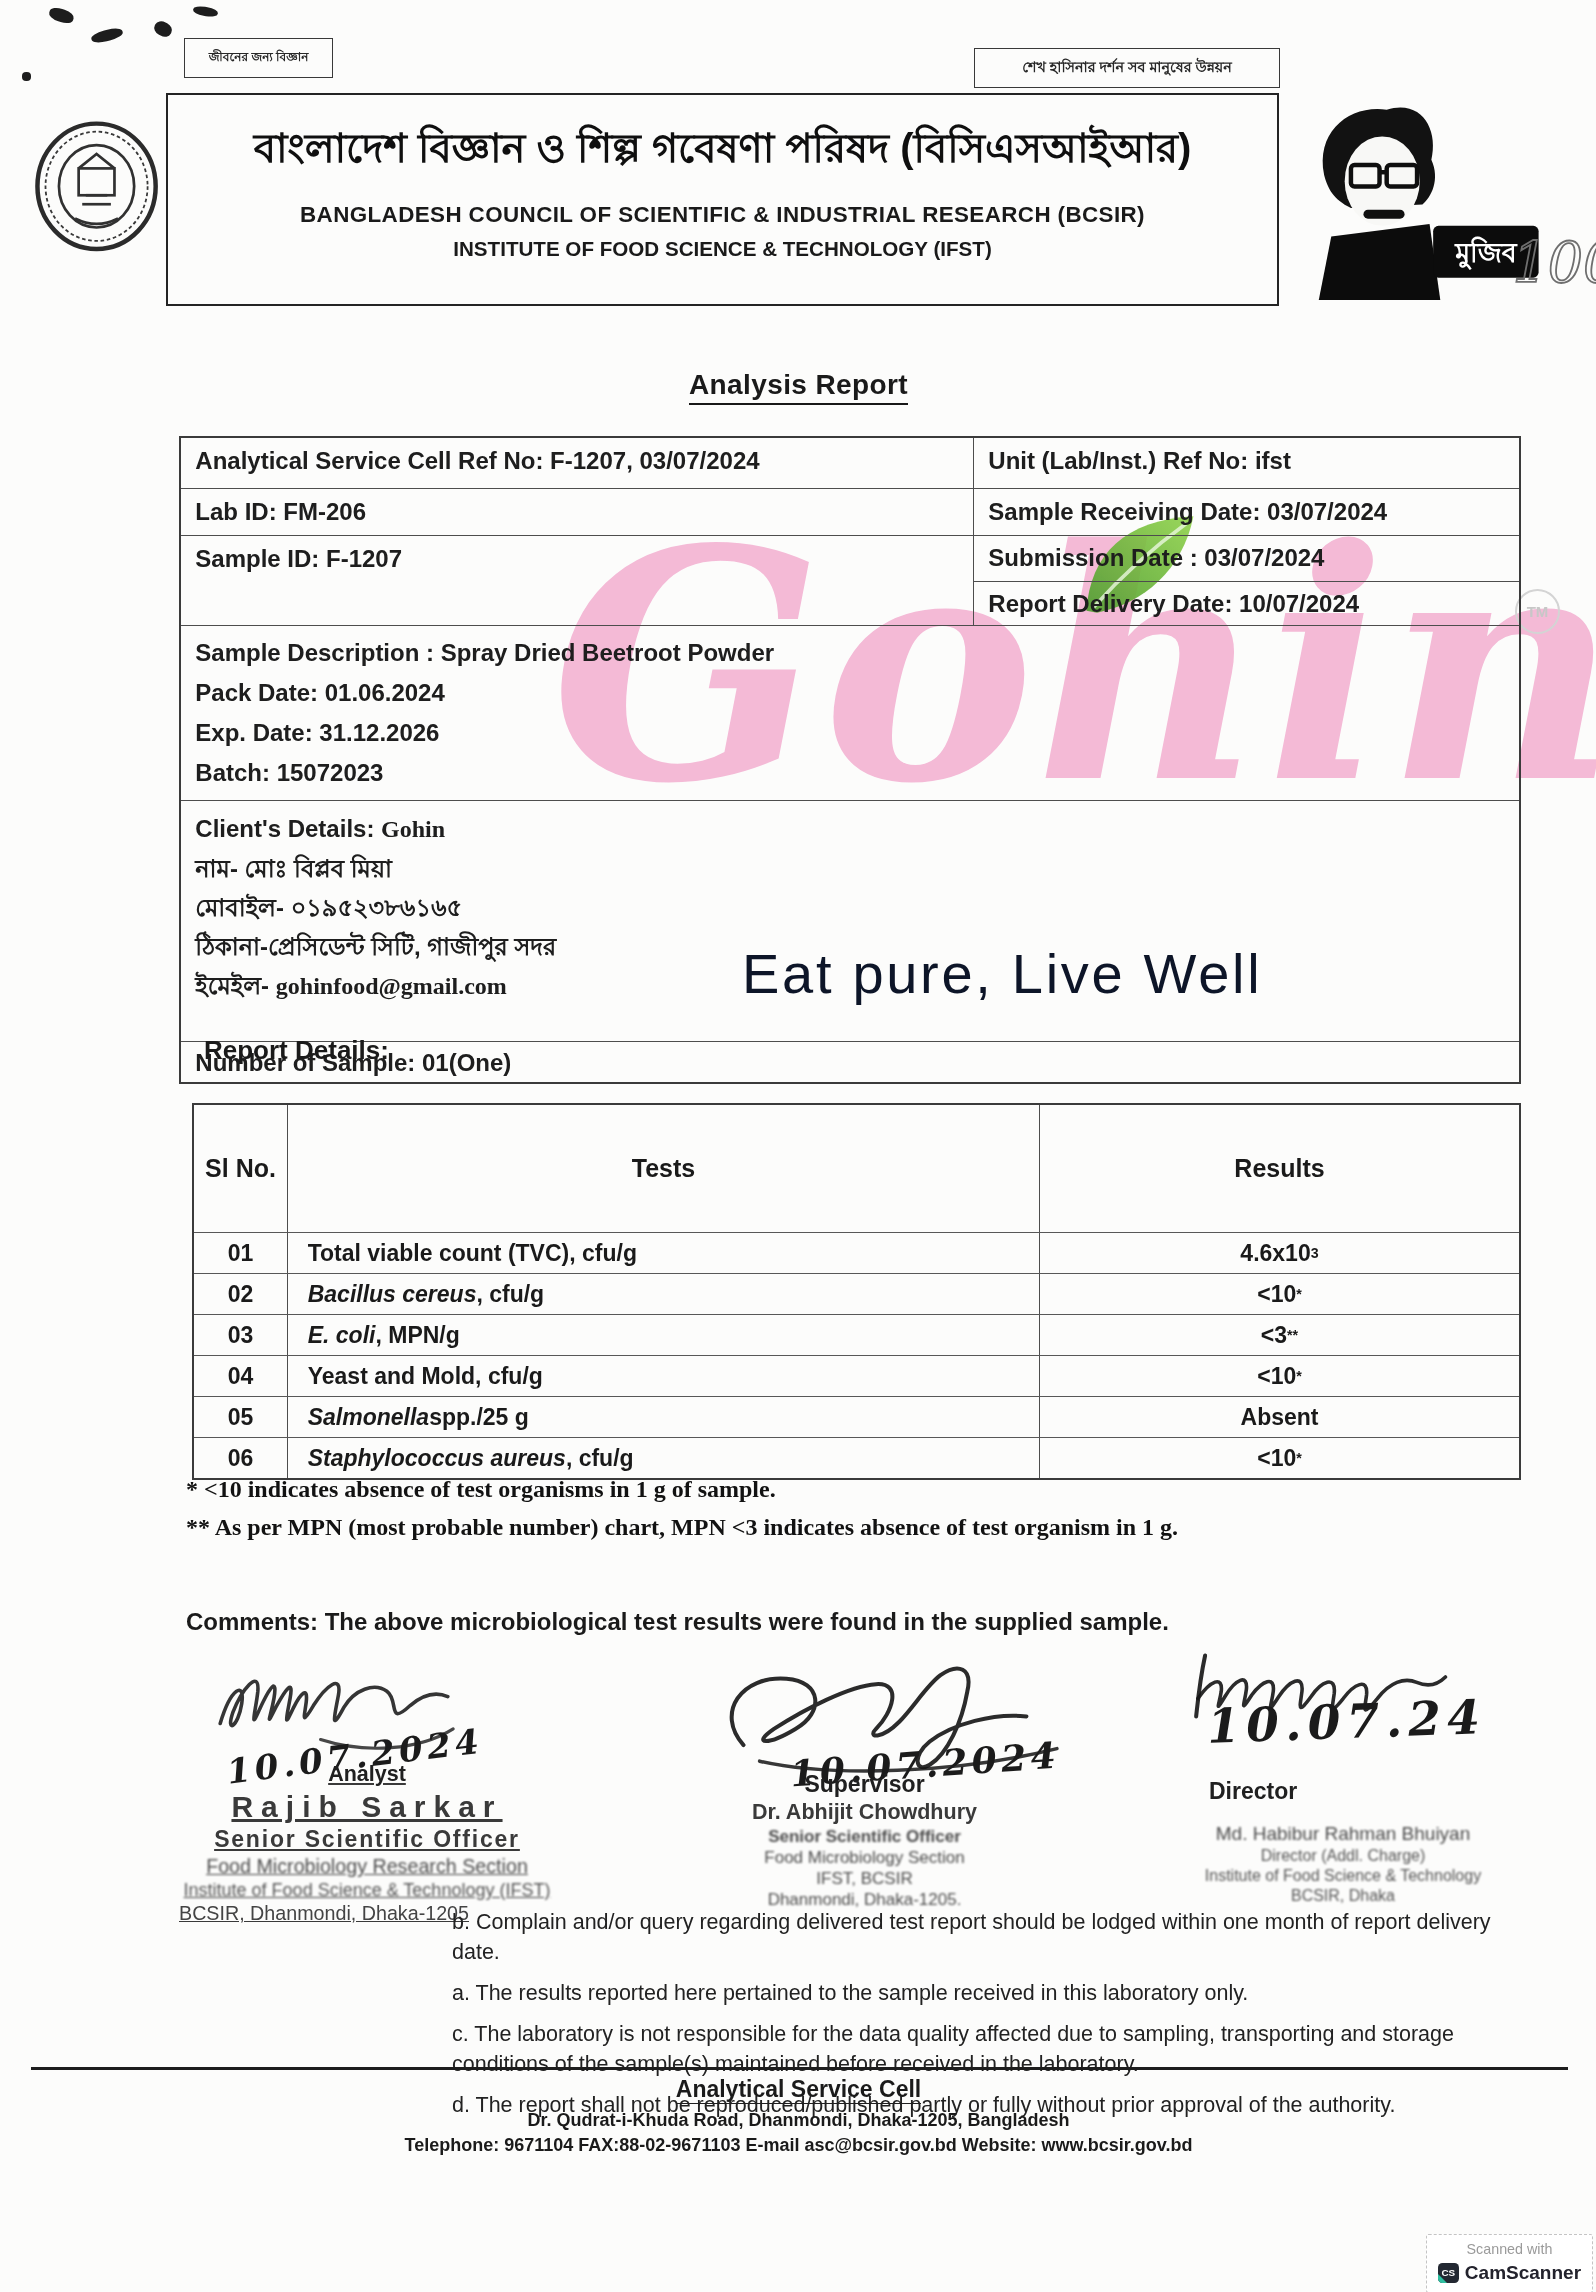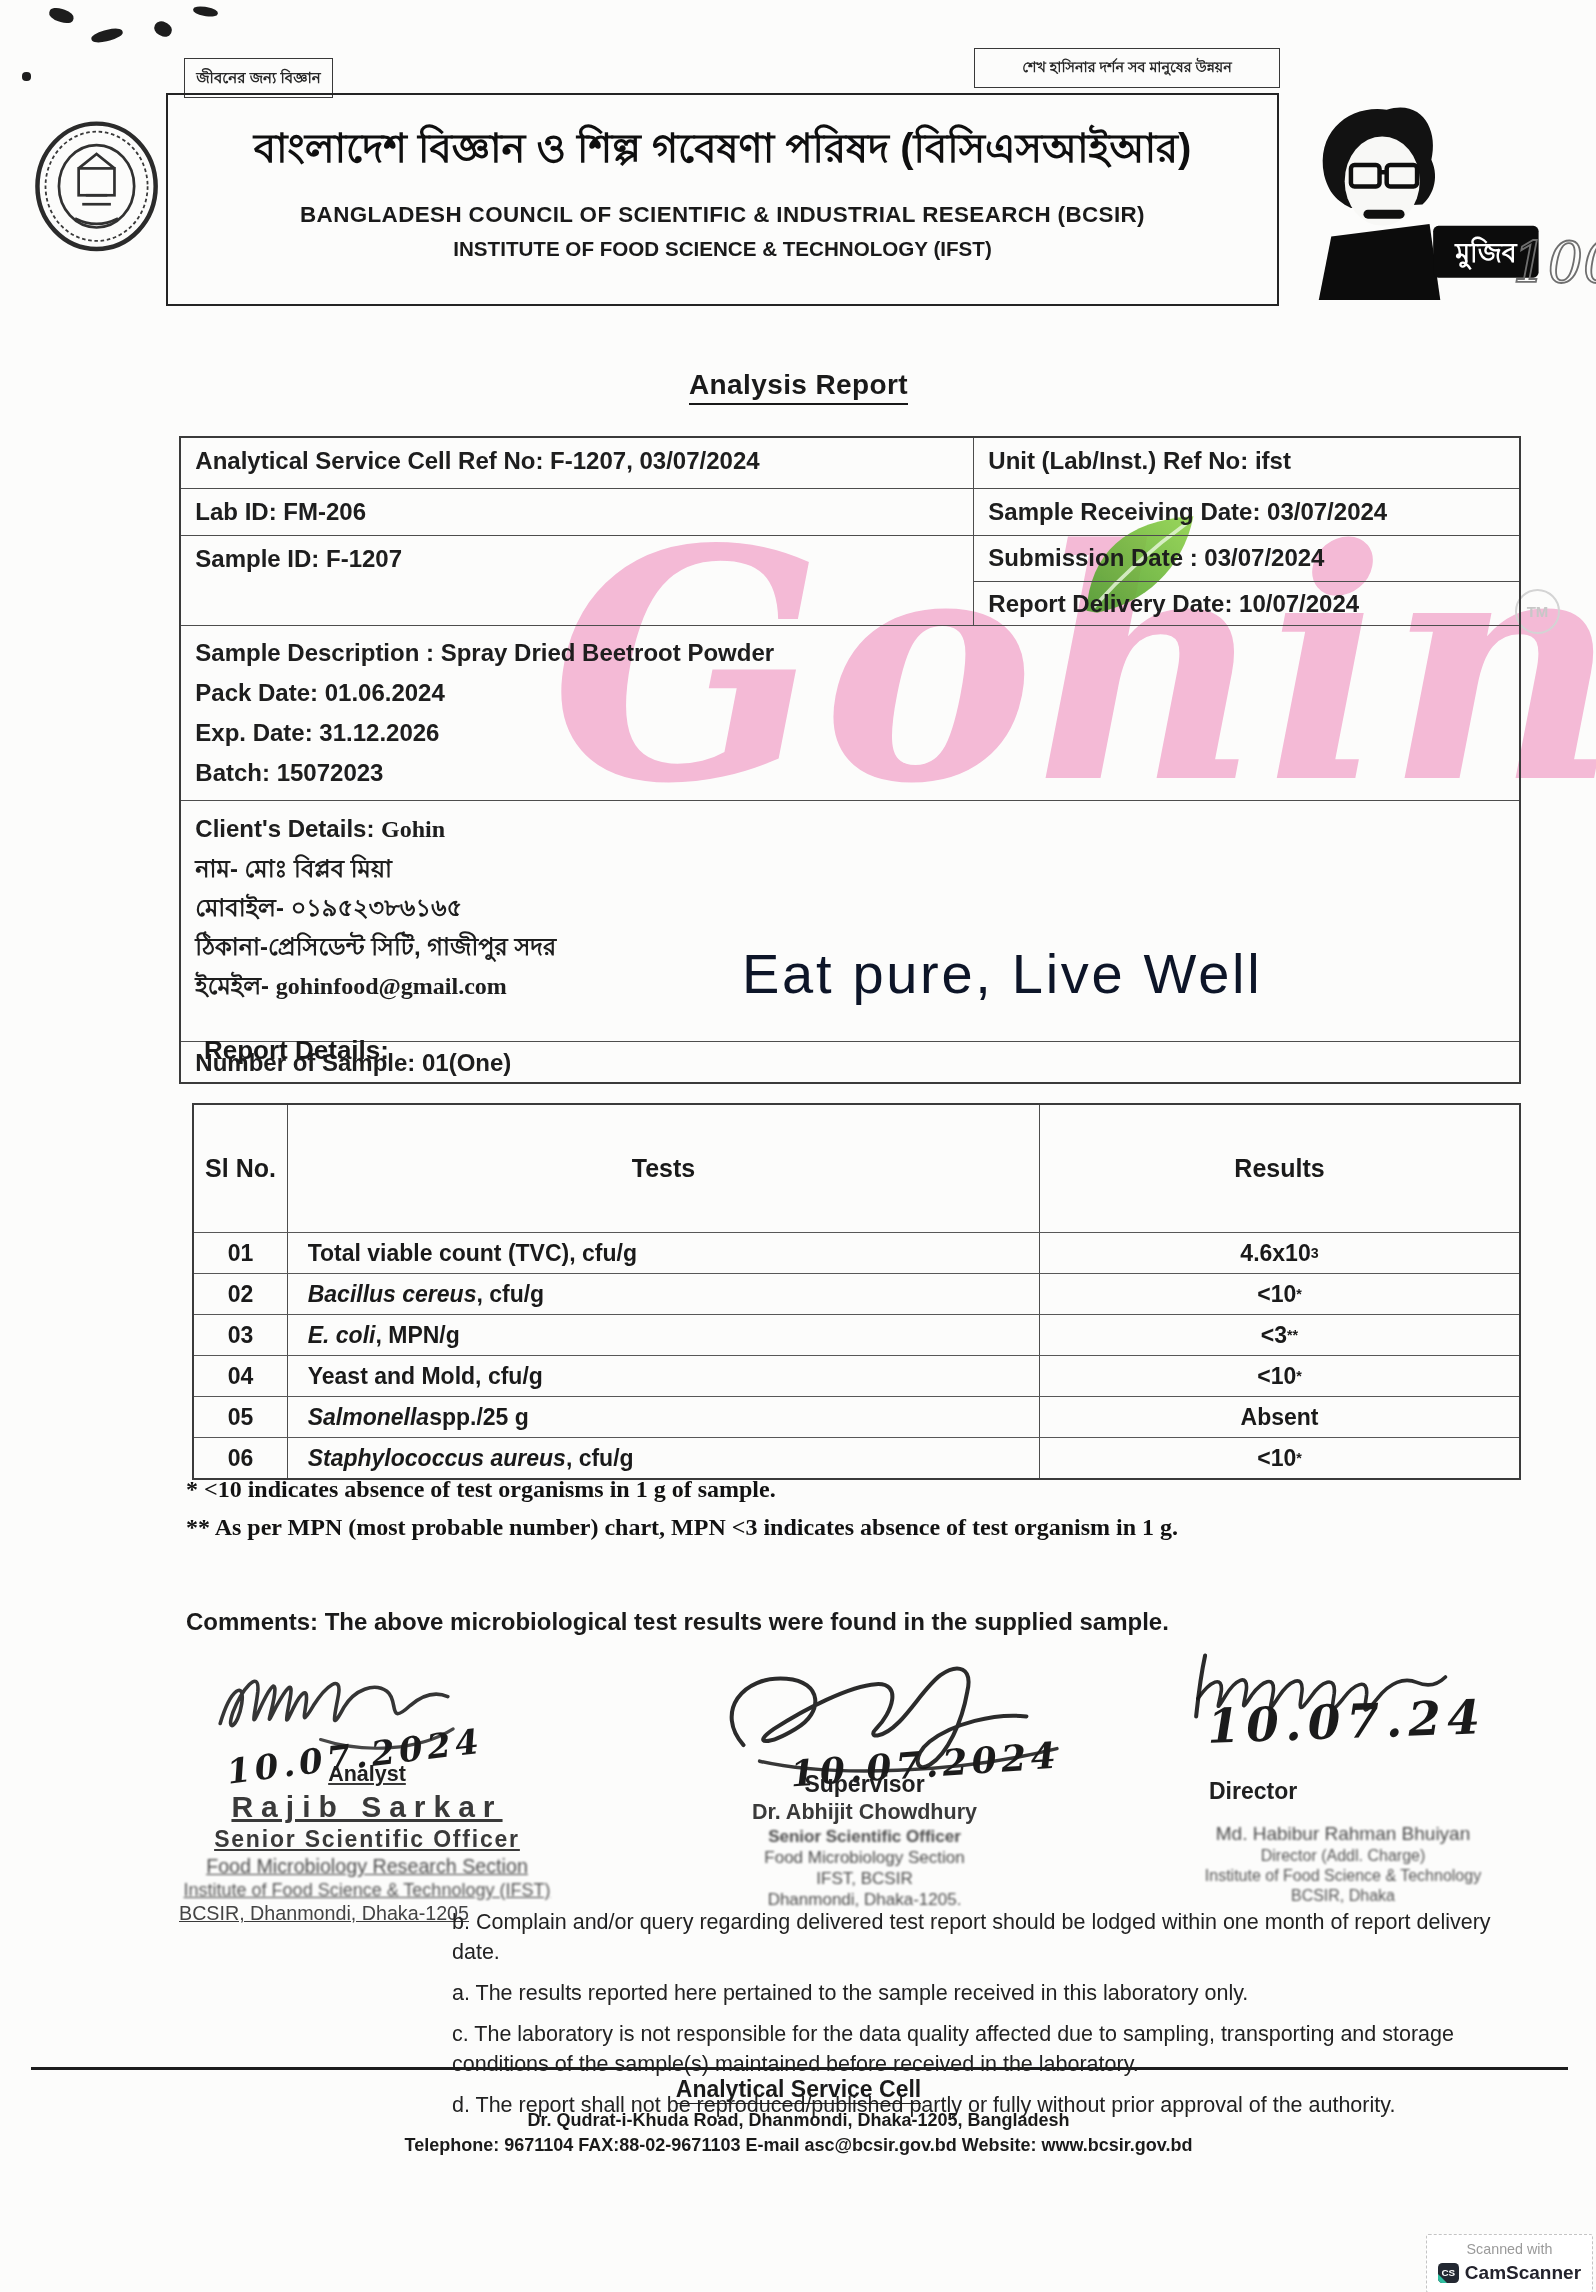--- a/index.html
+++ b/index.html
@@ -108,21 +108,21 @@
               <stop offset="1" stop-color="#8fd14a"></stop>
         </linearGradient>
           </defs>
         <path d="M8,112 C12,48 52,10 128,6 C116,66 72,104 20,114 Z" fill="url(#lg)" opacity="0.9"></path>
         <path d="M16,108 C48,72 84,40 120,14" stroke="#e9f5dd" stroke-width="4" fill="none" opacity="0.8"></path>
       </svg>
       <div class="wm-tm">TM</div>
       <div class="wm-tagline">Eat pure, Live Well</div>
     </div>
 
-    <div class="abs slogan" style="left:184px;top:58px;width:147px;height:38px;font-size:15px;">জীবনের জন্য বিজ্ঞান</div>
+    <div class="abs slogan" style="left:184px;top:38px;width:147px;height:38px;font-size:12px;">জীবনের জন্য বিজ্ঞান</div>
     <div class="abs slogan" style="left:974px;top:48px;width:304px;height:38px;font-size:14.3px;">শেখ হাসিনার দর্শন সব মানুষের উন্নয়ন</div>
 
     <svg class="abs" style="left:32px;top:86px;" width="130" height="206" viewBox="0 0 145 230">
       <ellipse cx="72" cy="112" rx="66" ry="70" fill="none" stroke="#2d2d2d" stroke-width="5"></ellipse>
       <ellipse cx="72" cy="112" rx="57" ry="61" fill="none" stroke="#3a3a3a" stroke-width="2" stroke-dasharray="4 3"></ellipse>
       <ellipse cx="72" cy="112" rx="42" ry="46" fill="none" stroke="#333" stroke-width="3"></ellipse>
       <rect x="52" y="92" width="40" height="30" fill="none" stroke="#333" stroke-width="3"></rect>
       <path d="M52,92 L72,76 L92,92" fill="none" stroke="#333" stroke-width="3"></path>
       <line x1="60" y1="122" x2="84" y2="122" stroke="#333" stroke-width="3"></line>
       <line x1="56" y1="132" x2="88" y2="132" stroke="#333" stroke-width="3"></line>

